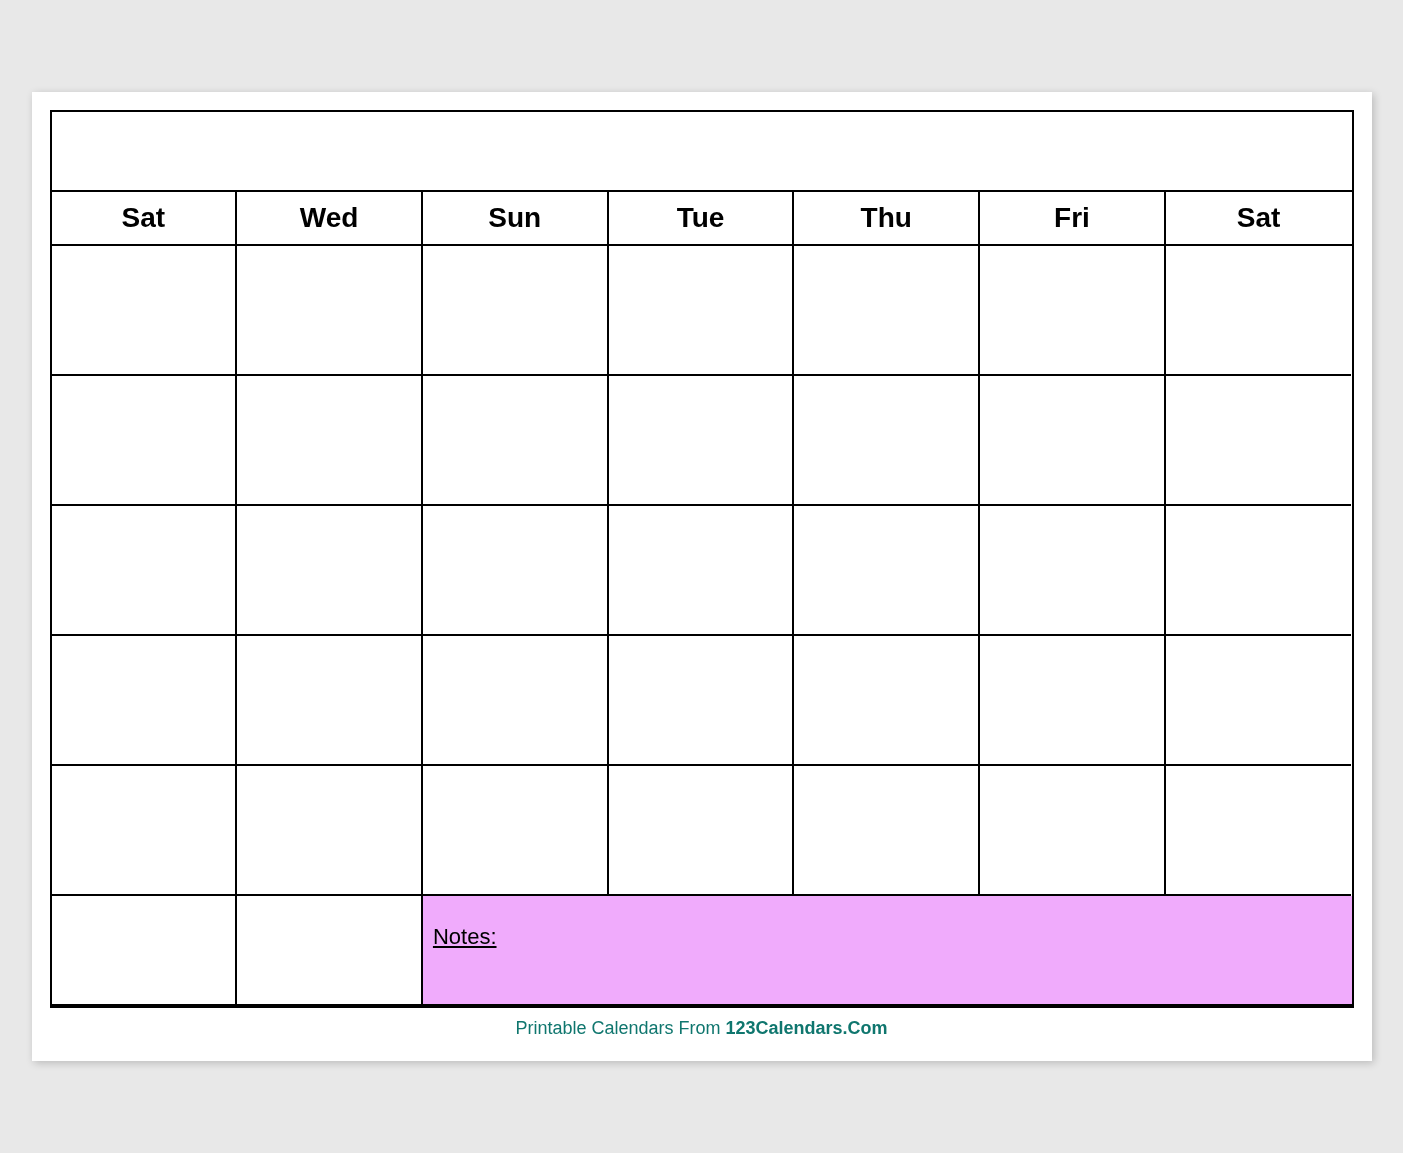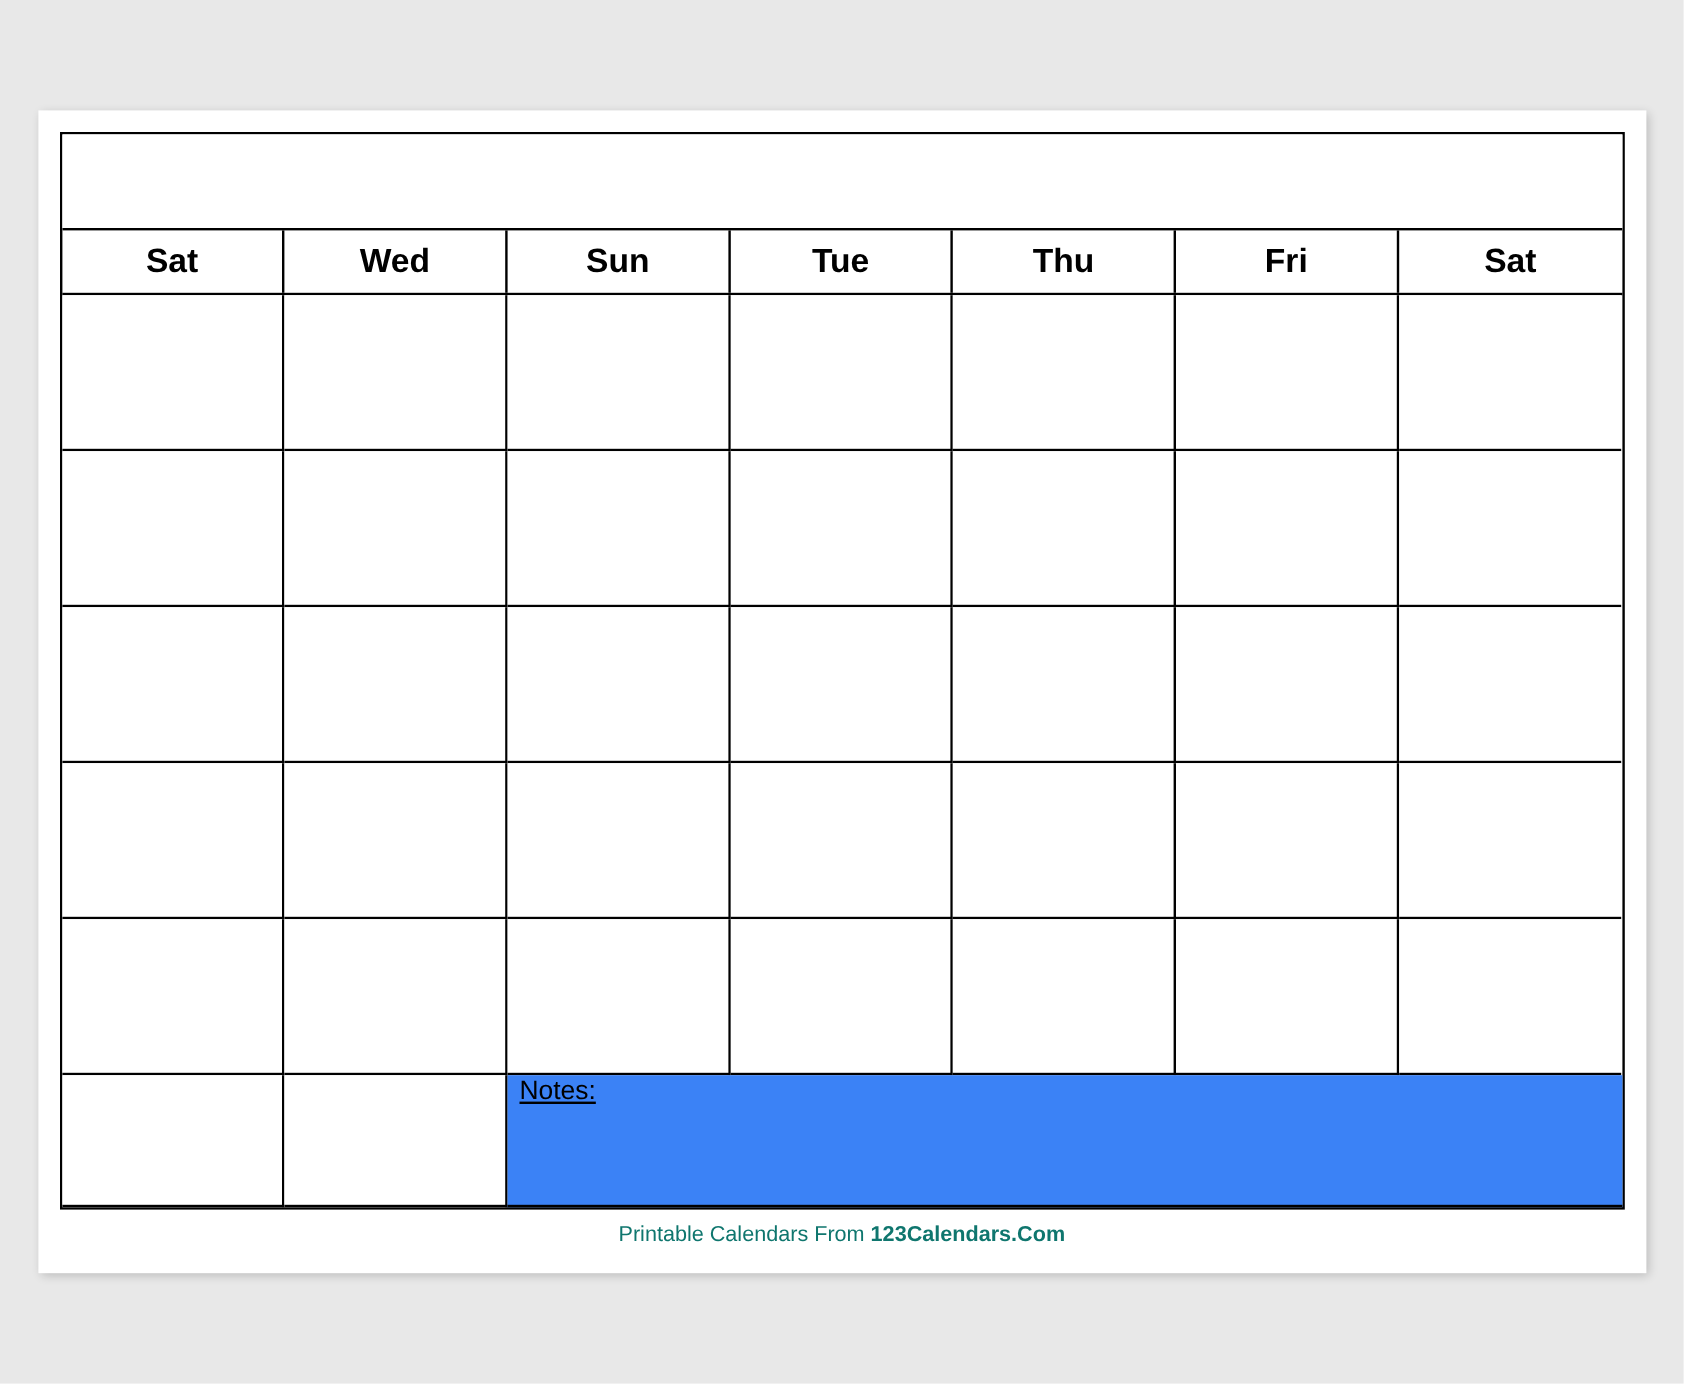--- a/index.html
+++ b/index.html
@@ -80,22 +80,22 @@
       height: 110px;
       border-right: 2px solid #000;
       border-bottom: 2px solid #000;
       background: #fff;
     }
 
     .notes-cell-content {
       grid-column: span 5;
       height: 110px;
       border-bottom: 2px solid #000;
-      background: #3b82f6;
-      padding: 0 10px;
+      background: #f0abfc;
+      padding: 28px 10px;
       font-size: 20px;
     }
 
     .notes-label {
       text-decoration: underline;
       font-size: 22px;
     }
 
     .footer {
       text-align: center;

